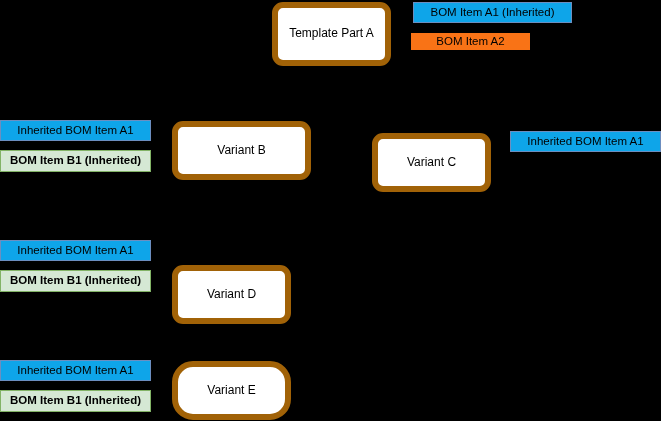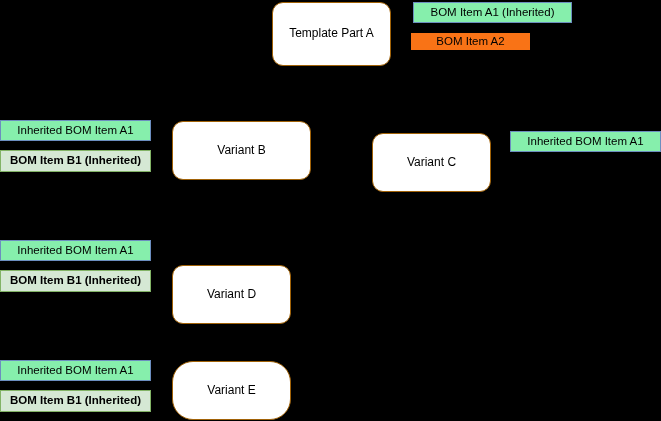--- a/index.html
+++ b/index.html
@@ -30,29 +30,29 @@
     justify-content: center;
     text-align: center;
     color: #000000;
     font-size: 12px;
     line-height: 1.15;
     white-space: nowrap;
   }
   
   .part-box {
     background: #ffffff;
-    border: 1px solid #a16207;
+    border: 6px solid #a16207;
     border-radius: 11px;
   }
   
   .bom-box {
     font-size: 11.5px;
   }
   .bom-inherited-a {
-    background: #86efac;
+    background: #0ea5e9;
     border: 1px solid #6c8ebf;
   }
   .bom-inherited-b {
     background: #d5e8d4;
     border: 1px solid #82b366;
     font-weight: bold;
   }
   .bom-local {
     background: #f97316;
     border: 1px solid #000000;

